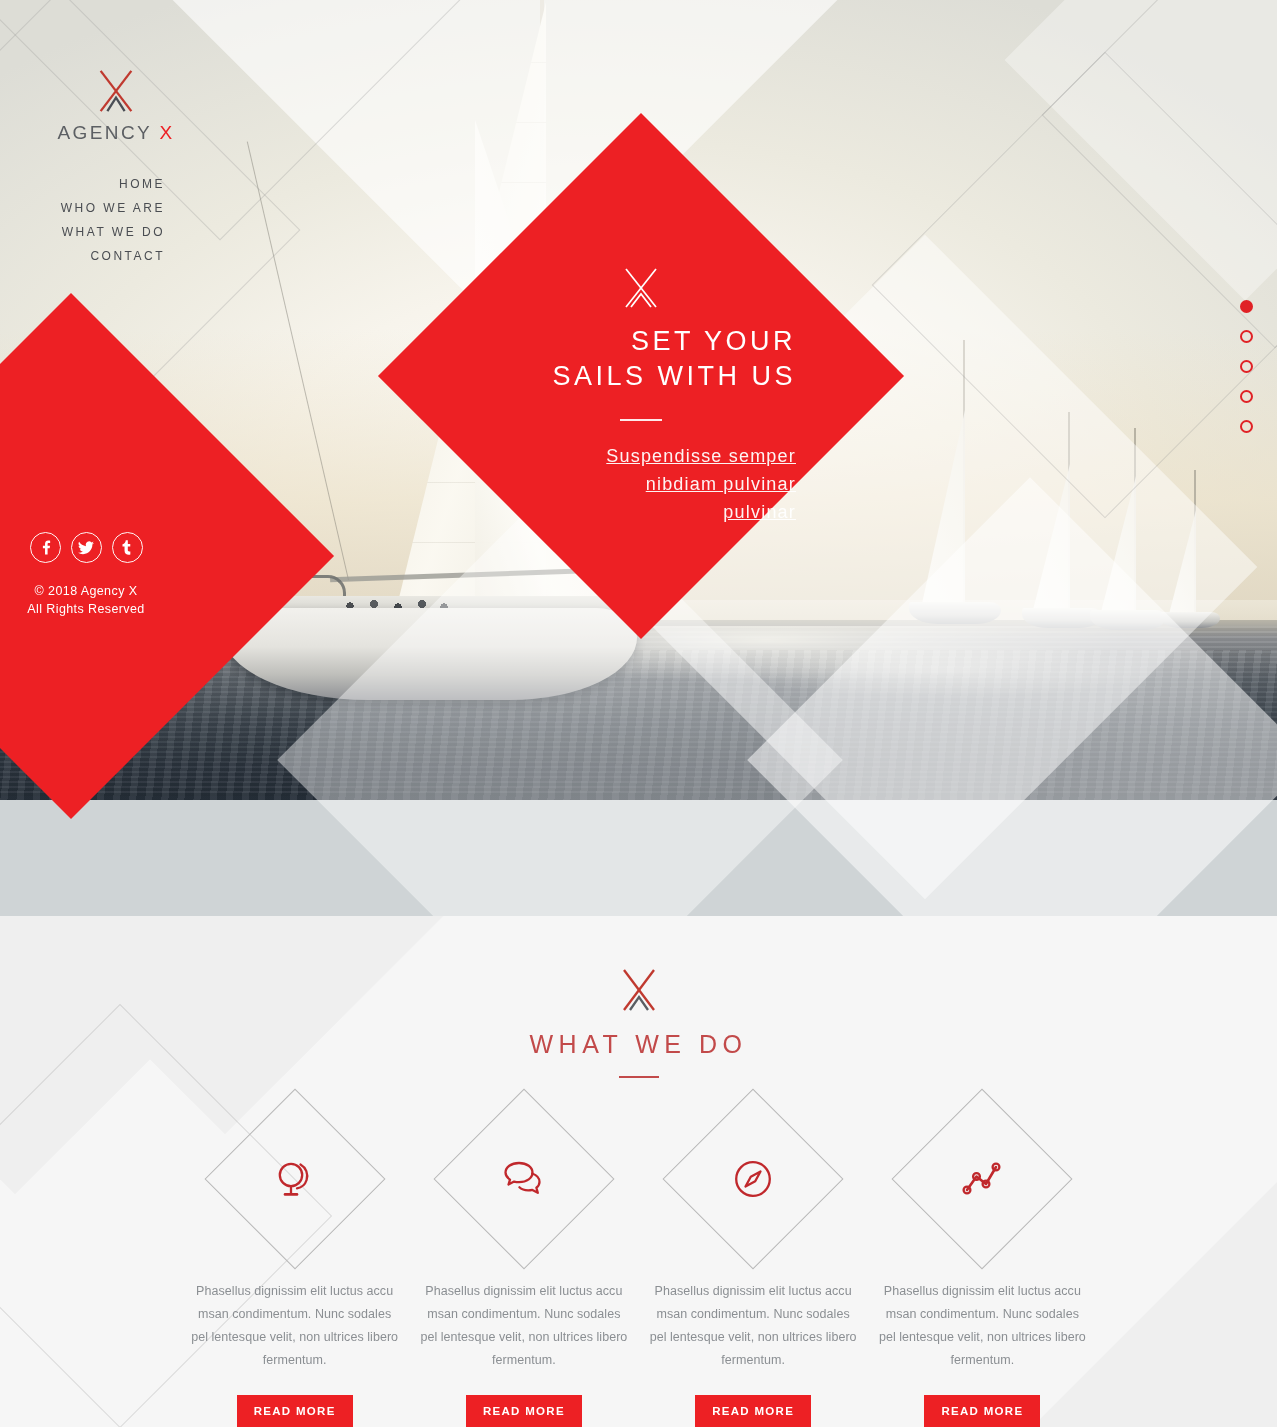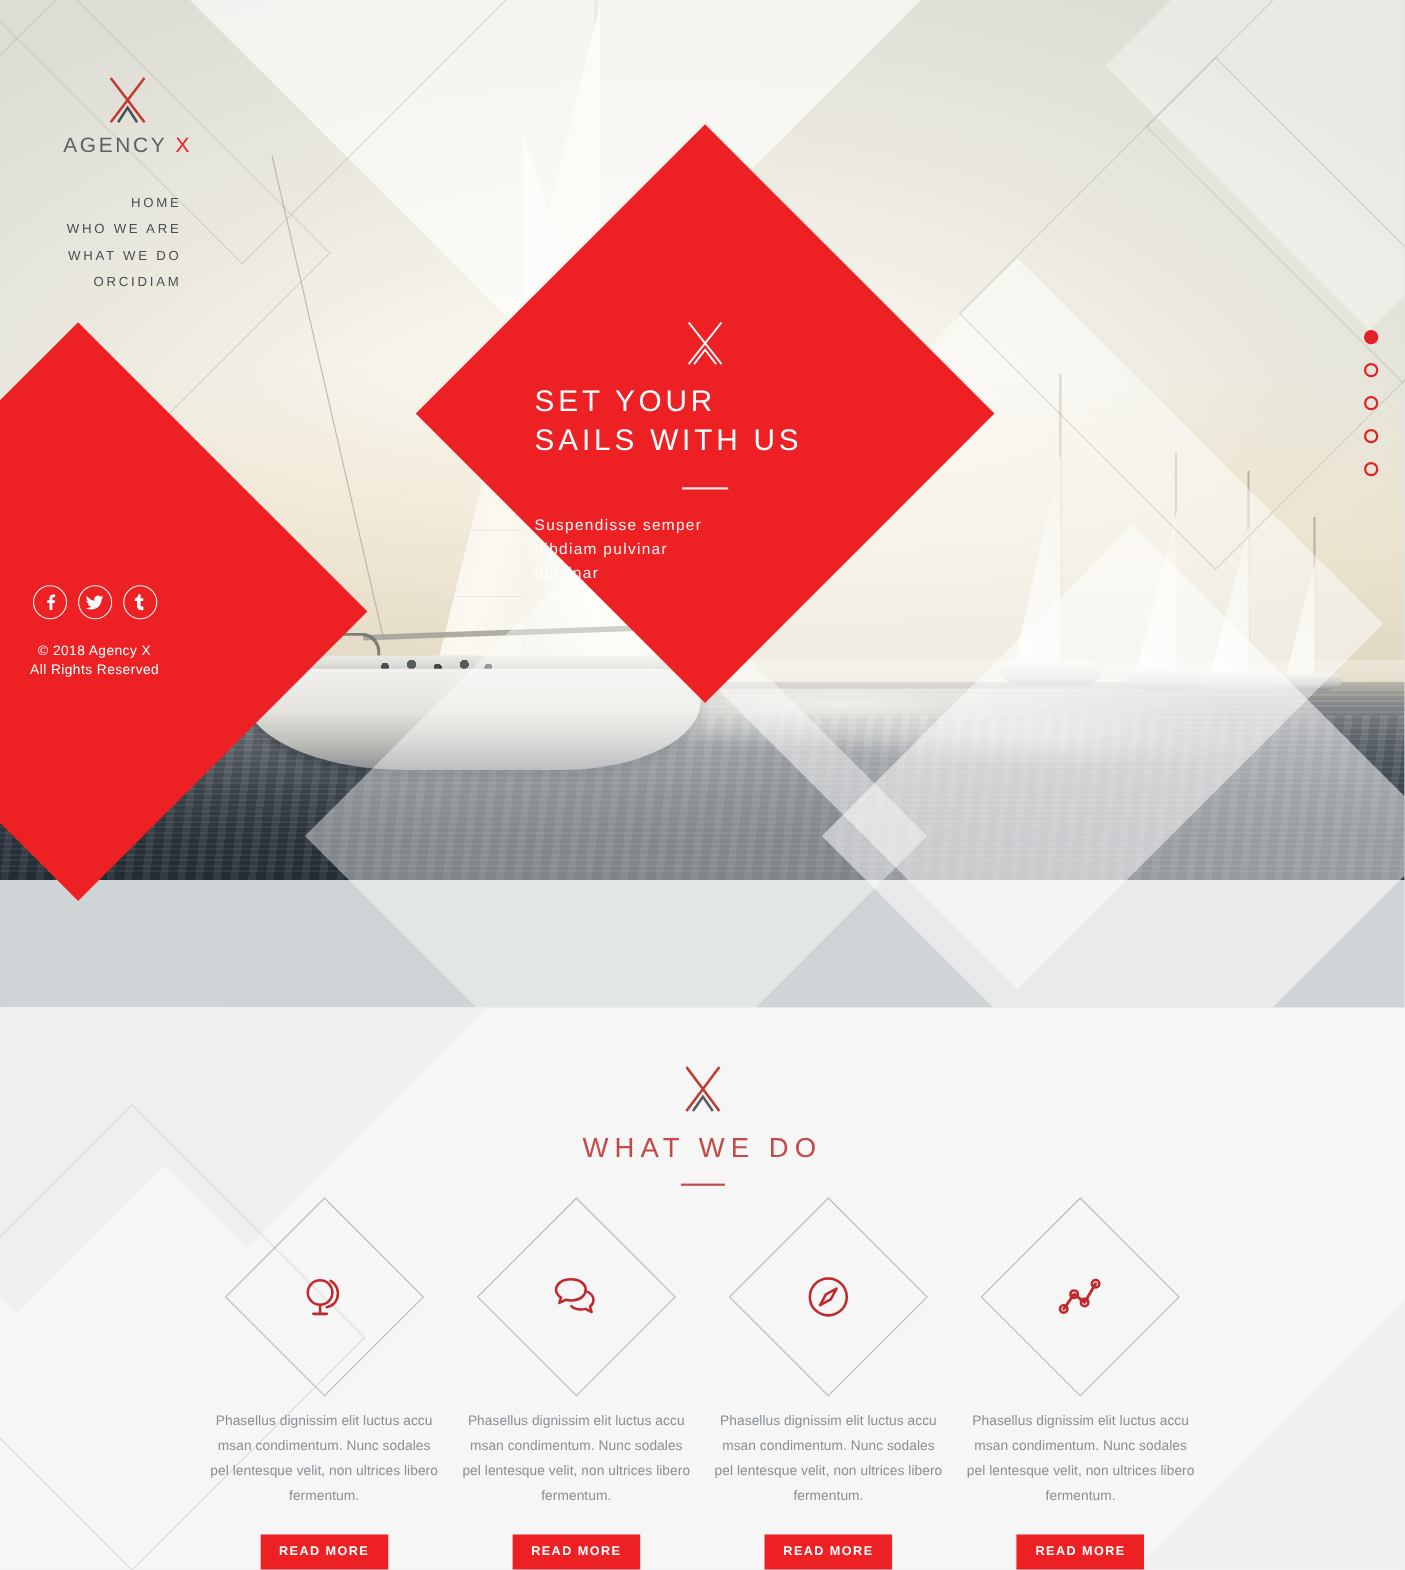--- a/index.html
+++ b/index.html
@@ -195,35 +195,35 @@
   }
   .brand-name .x-red { color: #ed2024; }
 
   .nav { position: absolute; left: 0; top: 172px; width: 165px; z-index: 20; text-align: center; }
   .nav-item {
     display: block; font-size: 12px; letter-spacing: 2.5px; color: #4a4d52;
     padding: 5px 0; text-decoration: none; font-weight: 500; text-align: right;
   }
 
   .hero-card {
-    position: absolute; left: 486px; top: 292px; width: 310px; z-index: 25;
-    text-align: left; color: #fff;
+    position: absolute; left: 486px; top: 268px; width: 310px; z-index: 25;
+    text-align: right; color: #fff;
   }
   .hero-logo-x { width: 44px; height: 40px; margin: 0 auto 16px; display: block; }
   .hero-title {
     font-size: 27px; letter-spacing: 3.5px; font-weight: 300; line-height: 1.28;
     color: #fff; white-space: pre-line;
   }
   .hero-rule {
     width: 42px; height: 2px; background: rgba(255,255,255,.9);
     margin: 26px auto 22px;
   }
   .hero-sub {
-    font-size: 14px; letter-spacing: 1.2px; line-height: 1.55;
-    color: rgba(255,255,255,.95); white-space: pre-line; font-weight: 400;
+    font-size: 18px; letter-spacing: 1.2px; line-height: 1.55;
+    color: rgba(255,255,255,.95); white-space: pre-line; font-weight: 400; text-decoration: underline;
   }
 
   .social-block {
     position: absolute; left: 20px; top: 532px; width: 132px; z-index: 25; text-align: center;
   }
   .social-row { display: flex; gap: 10px; justify-content: center; }
   .social-btn {
     width: 31px; height: 31px; border-radius: 50%;
     border: 1.5px solid rgba(255,255,255,.95);
     display: flex; align-items: center; justify-content: center;
@@ -366,21 +366,21 @@
         <path d="M40 2 L8 44" stroke="#c0392f" stroke-width="2.4" fill="none"></path>
         <path d="M15 44 L24 30 L33 44" stroke="#4a4e55" stroke-width="2.4" fill="none"></path>
       </svg>
       <div class="brand-name"><span>AGENCY</span> <span class="x-red">X</span></div>
     </div>
 
     <nav class="nav">
       <a class="nav-item" href="#">HOME</a>
       <a class="nav-item" href="#">WHO WE ARE</a>
       <a class="nav-item" href="#">WHAT WE DO</a>
-      <a class="nav-item" href="#">ORCIDIAM</a>
+      <a class="nav-item" href="#">CONTACT</a>
     </nav>
 
     <div class="hero-card">
       <svg class="hero-logo-x" viewBox="0 0 44 40">
         <path d="M7 1 L37 39" stroke="#ffffff" stroke-width="1.7" fill="none"></path>
         <path d="M37 1 L7 39" stroke="#ffffff" stroke-width="1.7" fill="none"></path>
         <path d="M12 39 L22 26 L32 39" stroke="#ffffff" stroke-width="1.7" fill="none"></path>
       </svg>
       <h1 class="hero-title">SET YOUR
 SAILS WITH US</h1>

